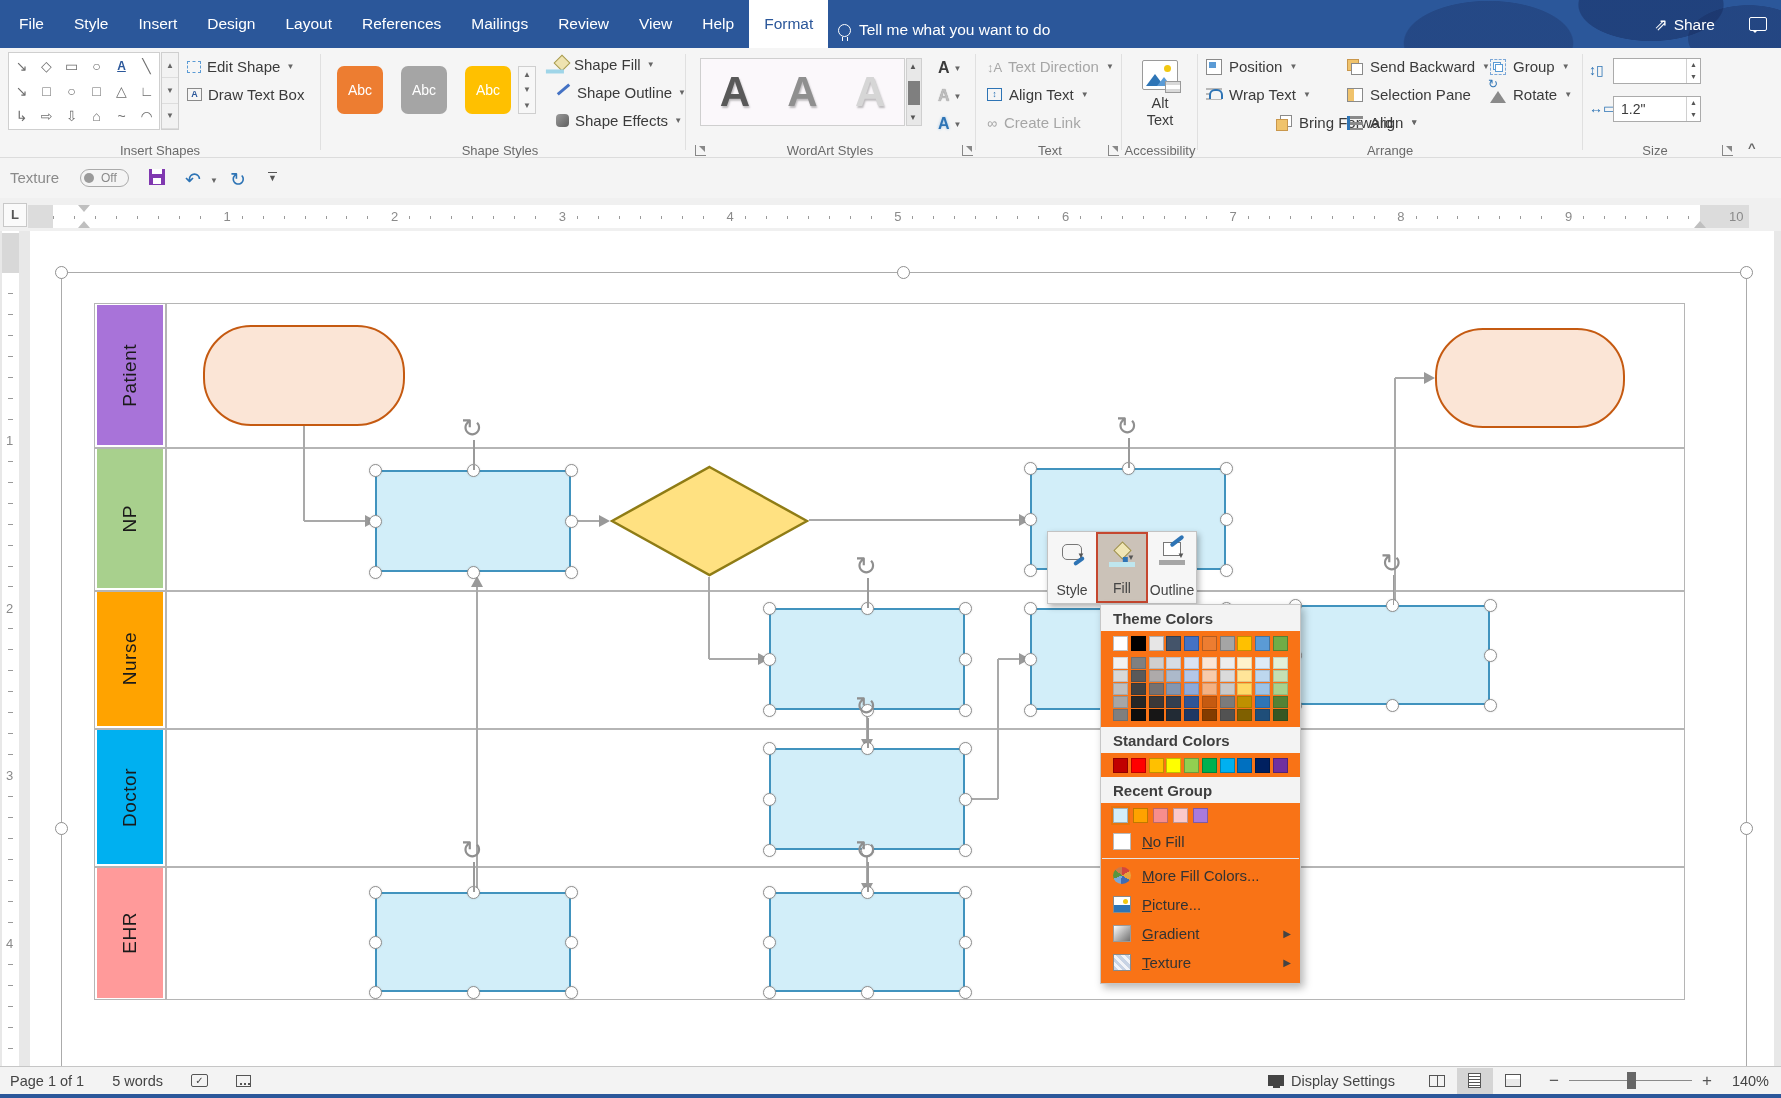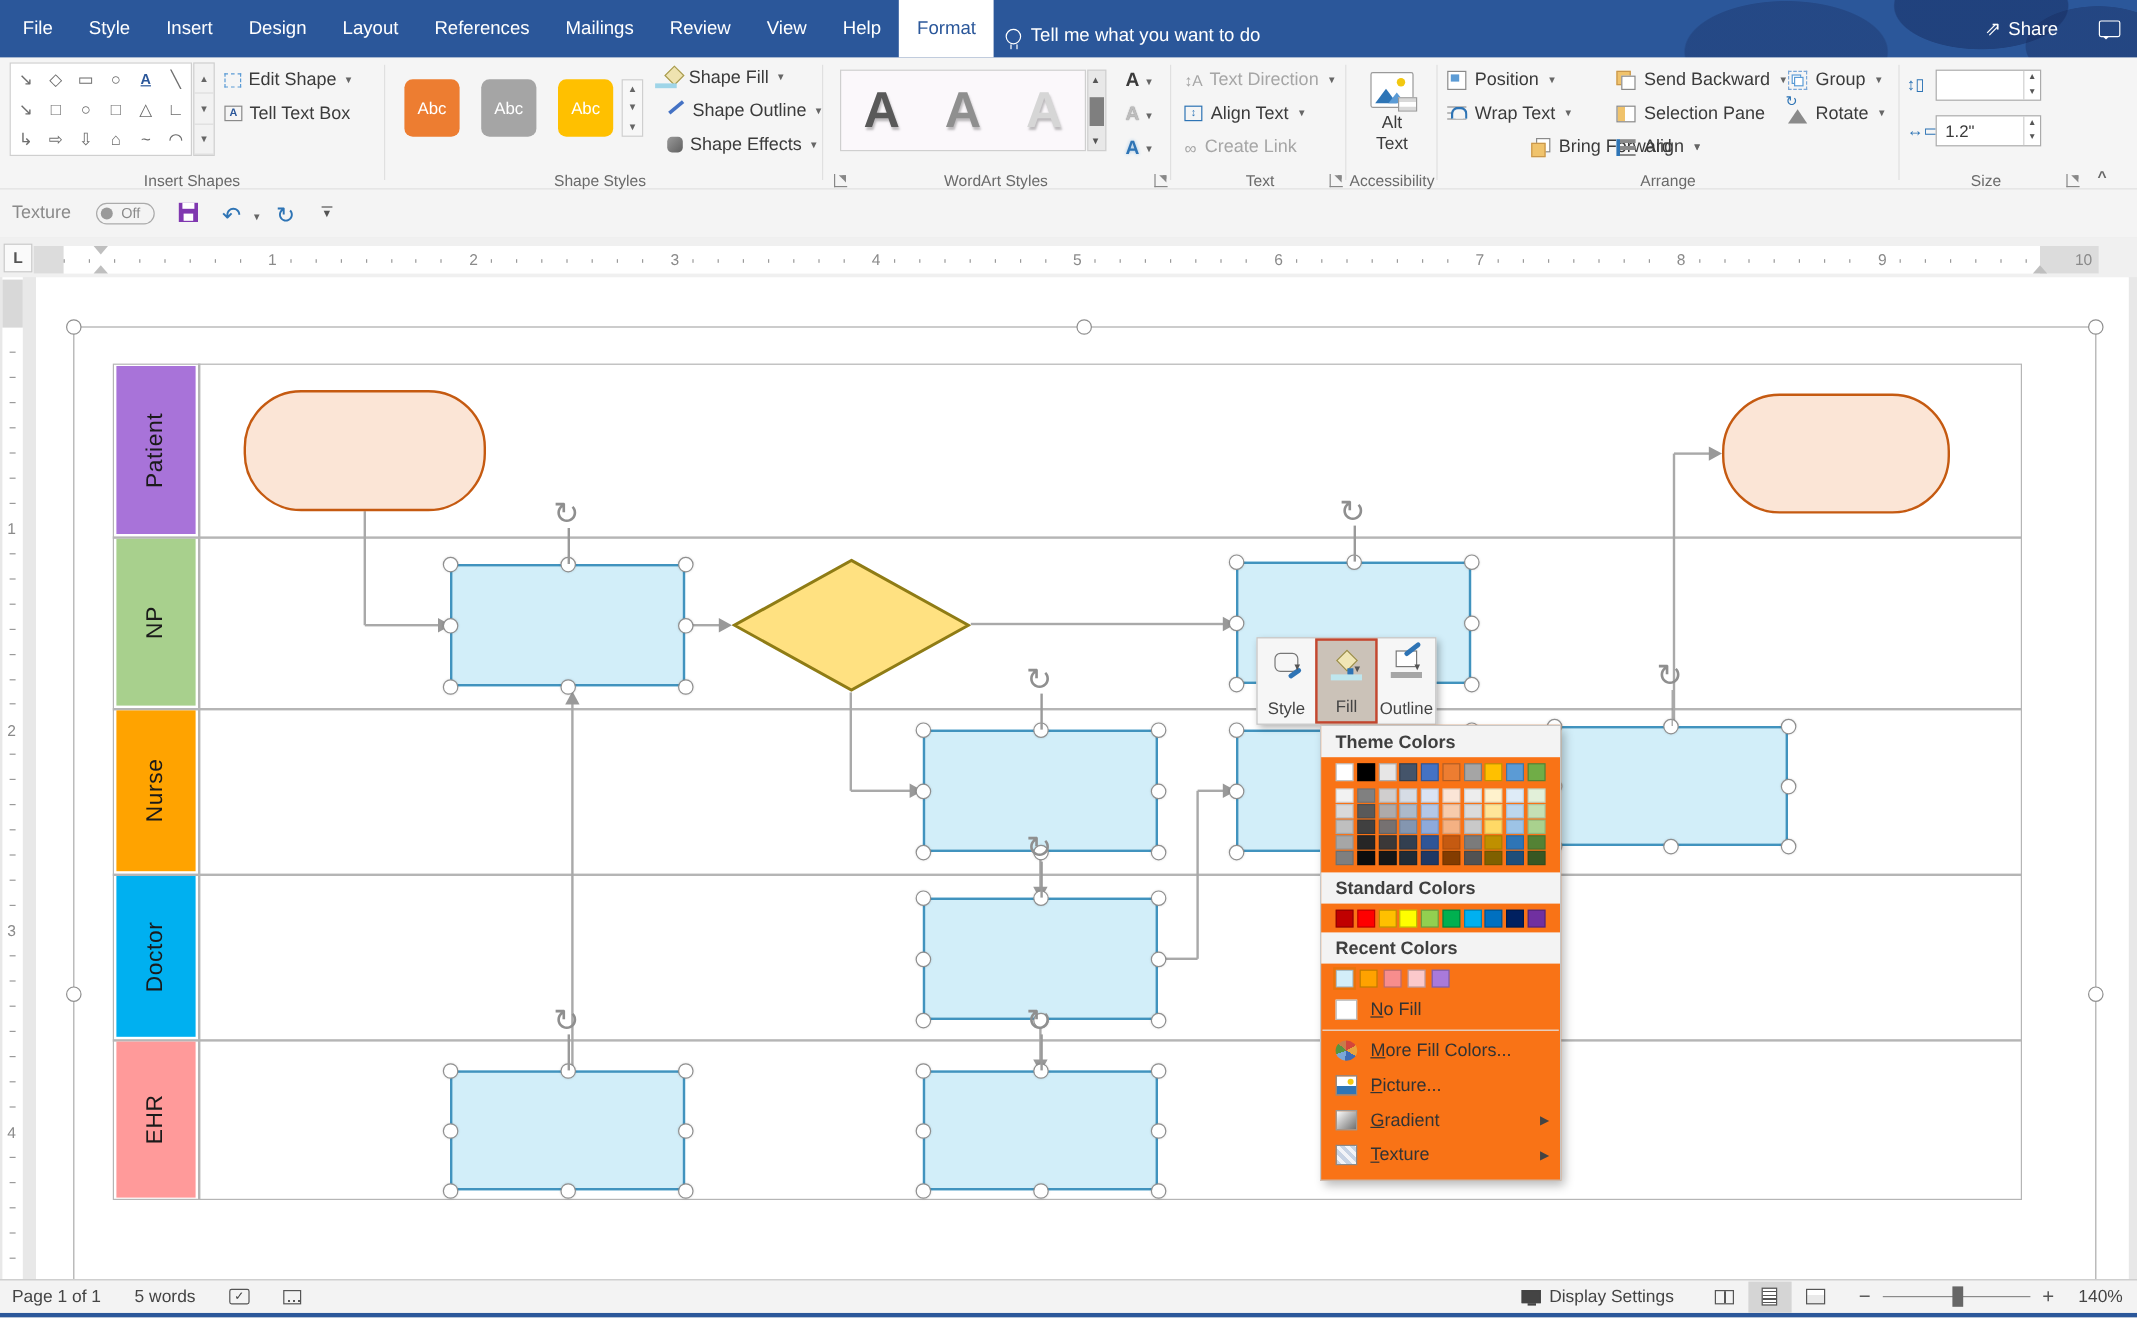--- a/index.html
+++ b/index.html
@@ -248,21 +248,21 @@
       <span>▼</span>
       <span>▼</span>
     </div>
   <div class="txt-btn" style="left:187px;top:10px;">
       <span class="ic-editshape"></span>
       <span>Edit Shape</span>
       <span class="caret">▼</span>
     </div>
   <div class="txt-btn" style="left:187px;top:38px;">
       <span class="ic-textbox">A</span>
-      <span>Tell Text Box</span>
+      <span>Draw Text Box</span>
     </div>
   <div class="glabel" style="left:60px;width:200px;">Insert Shapes</div>
   <div class="gdiv" style="left:320px;"></div>
 
   <div id="abc-swatches">
       <div class="abc" style="background: rgb(237, 125, 49); left: 337px; position: absolute;">Abc</div>
       <div class="abc" style="background: rgb(165, 165, 165); left: 401px; position: absolute;">Abc</div>
       <div class="abc" style="background: rgb(255, 192, 0); left: 465px; position: absolute;">Abc</div>
     </div>
   <div id="ss-scroll">
@@ -815,21 +815,21 @@
       <span class="sw" style="background: rgb(255, 0, 0);"></span>
       <span class="sw" style="background: rgb(255, 192, 0);"></span>
       <span class="sw" style="background: rgb(255, 255, 0);"></span>
       <span class="sw" style="background: rgb(146, 208, 80);"></span>
       <span class="sw" style="background: rgb(0, 176, 80);"></span>
       <span class="sw" style="background: rgb(0, 176, 240);"></span>
       <span class="sw" style="background: rgb(0, 112, 192);"></span>
       <span class="sw" style="background: rgb(0, 32, 96);"></span>
       <span class="sw" style="background: rgb(112, 48, 160);"></span>
     </div>
-  <div class="fm-header">Recent Colors</div>
+  <div class="fm-header">Recent Group</div>
   <div class="sw-row" id="recent-row" style="justify-content:flex-start;gap:5px;">
       <span class="sw sel" style="background: rgb(211, 238, 249);"></span>
       <span class="sw" style="background: rgb(255, 162, 0);"></span>
       <span class="sw" style="background: rgb(247, 141, 141);"></span>
       <span class="sw" style="background: rgb(251, 201, 203);"></span>
       <span class="sw" style="background: rgb(169, 122, 219);"></span>
     </div>
   <div class="fm-item">
       <span class="fm-ic ic-nofill"></span>
       <span class="fm-label">No Fill</span>

